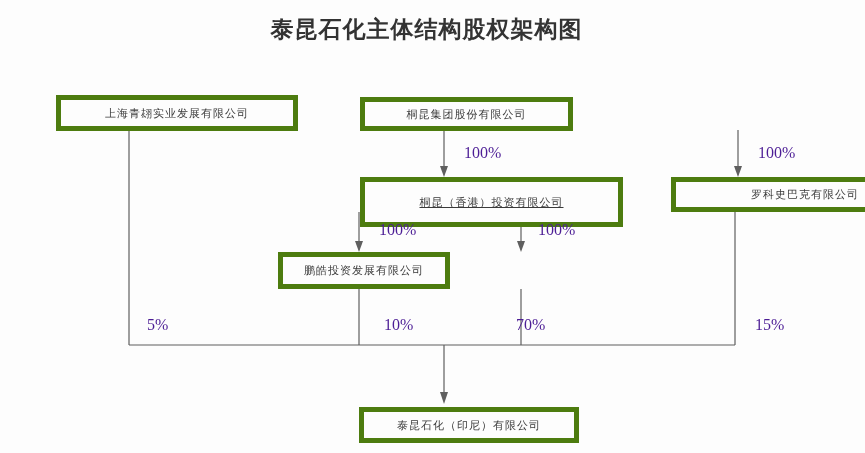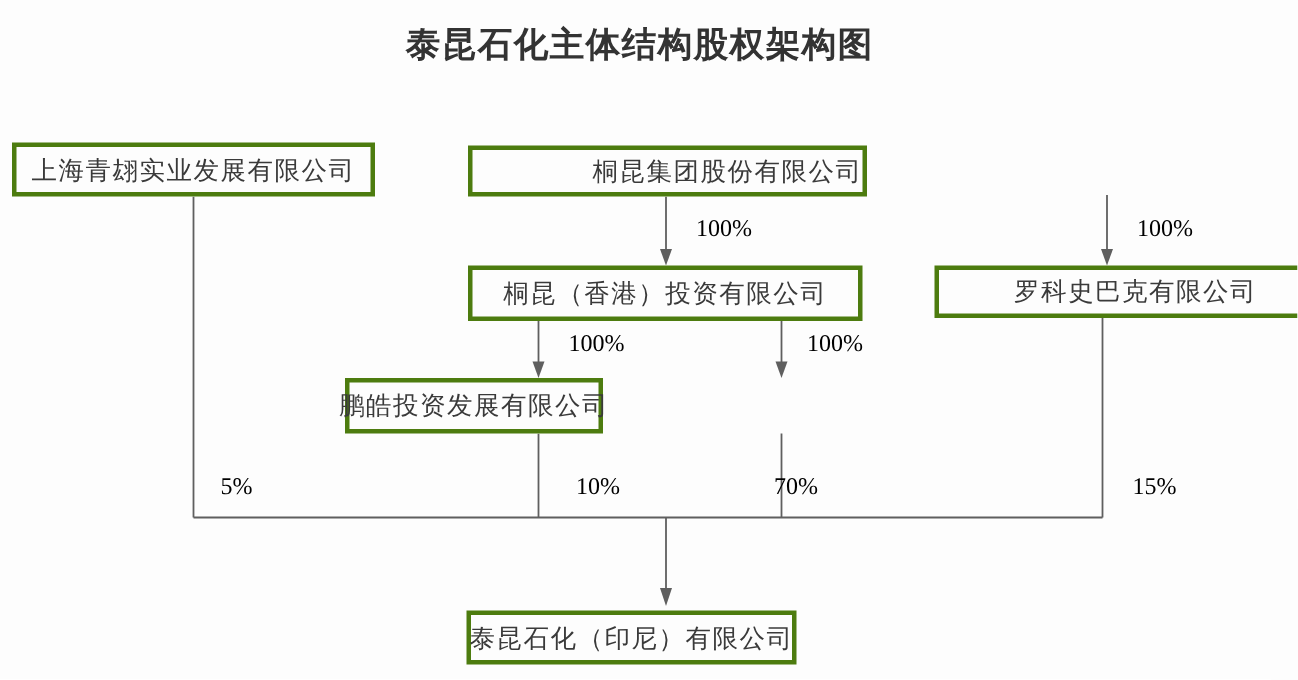--- a/index.html
+++ b/index.html
@@ -19,47 +19,48 @@
   .title{
     position:absolute;left:0;right:12px;top:14px;
     text-align:center;
     font-size:23px;
     font-weight:bold;
     letter-spacing:1px;
     color:#333333;
   }
   .node{
     position:absolute;
-    border:3px solid #4d7c0f;
+    border:5px solid #4d7c0f;
     background:var(--bg);
     display:flex;align-items:center;justify-content:center;
-    font-size:17px;
+    font-size:11px;
     letter-spacing:1px;
     color:var(--text);
     box-sizing:border-box;
     white-space:nowrap;
     z-index:2;
+    margin-left:48px;
   }
   .pct{
     position:absolute;
     font-size:16px;
-    color:#000000;
+    color:#4c1d95;
     z-index:2;
     white-space:nowrap;
   }
   svg.wires{
     position:absolute;left:0;top:0;z-index:1;
   }
   svg.wires line{stroke:var(--line);stroke-width:1.2;}
   svg.wires polygon{fill:var(--line);}
   
   #n-qingxiang {left:8px;   top:95px;  width:242px; height:36px;}
-  #n-tongkun   {left:312px; top:97px;  width:266px; height:34px;justify-content:flex-end;}
+  #n-tongkun   {left:312px; top:97px;  width:213px; height:34px;}
   #n-xfm       {left:620px; top:96px;  width:237px; height:34px;}
-  #n-tkhk      {left:312px; top:177px; width:263px; height:37px;}
+  #n-tkhk      {left:312px; top:177px; width:263px; height:50px;text-decoration:underline;}
   #n-lksbk     {left:623px; top:177px; width:268px; height:35px;}
   #n-penghao   {left:230px; top:252px; width:172px; height:37px;}
   #n-huacan    {left:465px; top:252px; width:172px; height:37px;}
   #n-taikun    {left:311px; top:407px; width:220px; height:36px;}
   
   #p-tk100  {left:464px; top:144px;}
   #p-xfm100 {left:758px; top:144px;}
   #p-ph100  {left:379px; top:221px;}
   #p-hc100  {left:538px; top:221px;}
   #p-s5     {left:147px; top:316px;}

